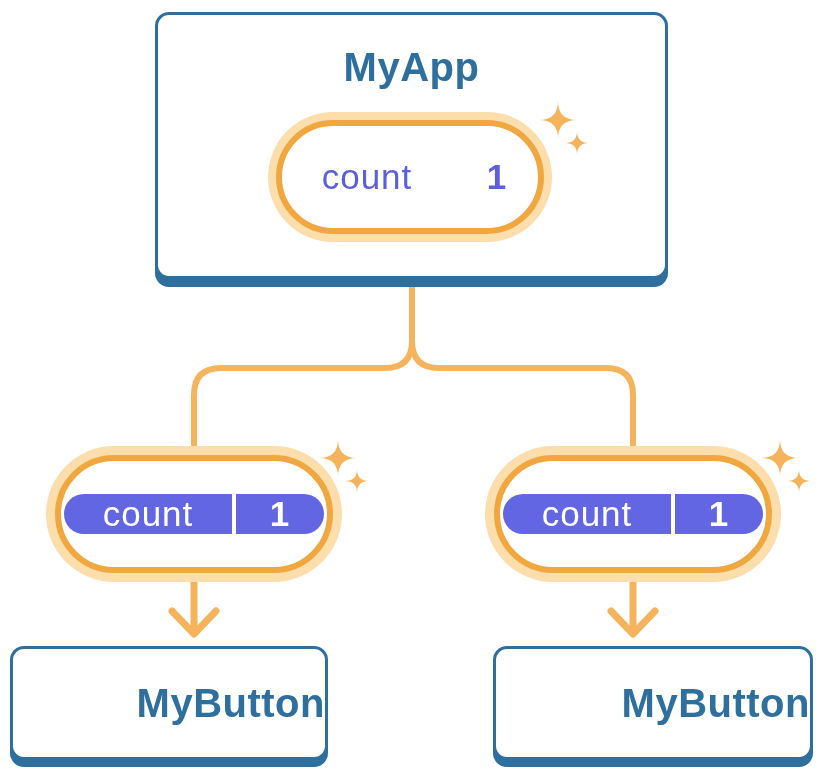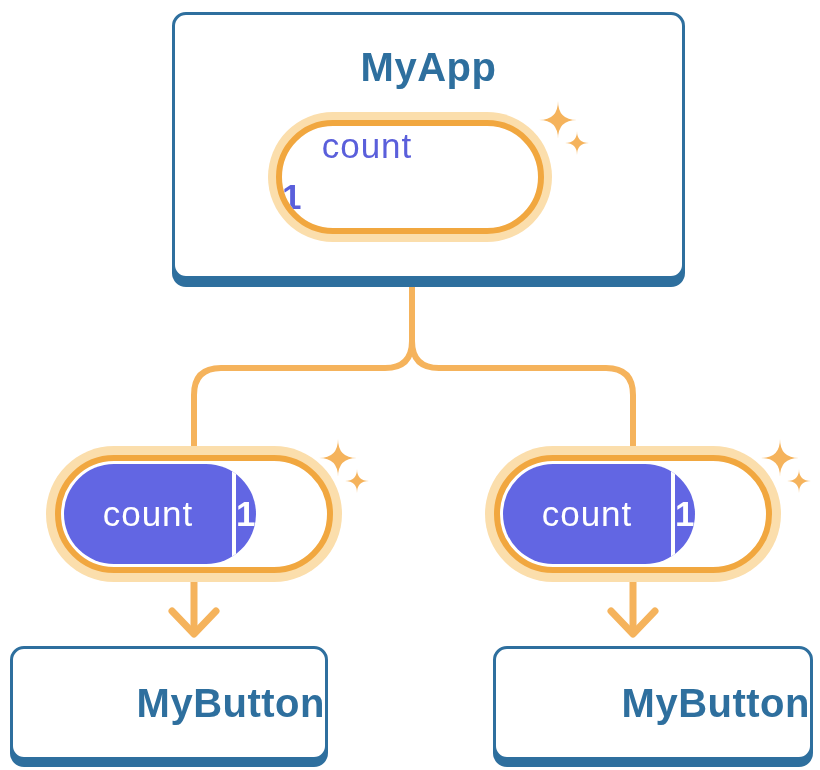--- a/index.html
+++ b/index.html
@@ -22,21 +22,20 @@
     background: #ffffff;
     border: 3px solid #2E6F9E;
     border-radius: 14px;
     box-sizing: border-box;
     z-index: 2;
   }
   .app-card {
     left: 155px; top: 12px;
     width: 513px; height: 267px;
     box-shadow: 0 8px 0 0 #2E6F9E;
-    margin-left: 17px;
   }
   .button-card {
     display: flex;
     align-items: center;
     justify-content: flex-end;
     box-shadow: 0 7px 0 0 #2E6F9E;
   }
   .button-card.left  { left: 10px;  top: 646px; width: 318px; height: 114px; }
   .button-card.right { left: 493px; top: 646px; width: 320px; height: 114px; }
   .component-title {
@@ -55,23 +54,22 @@
     background: #FBDEAC;           
     border-radius: 999px;
     box-sizing: border-box;
   }
   .pill-inner {
     width: 100%; height: 100%;
     border: 6px solid #F1A73F;     
     border-radius: 999px;
     box-sizing: border-box;
     display: flex;
-    align-items: flex-start;
+    align-items: center;
     overflow: hidden;
-    flex-direction: column;
   }
   
   .state-pill { left: 268px; top: 112px; width: 284px; height: 130px; padding: 8px; }
   .state-pill .pill-inner { background: #ffffff; }
   .state-pill .sec { display: flex; align-items: center; justify-content: center; }
   .state-pill .sec.label { width: 170px; }
   .state-pill .sec.value { flex: 1; }
   .state-pill .divider { width: 4px; background: #F5B45C; }
   .state-pill .pill-text { color: #5A5FDB; font-size: 35px; letter-spacing: 1px; }
   .state-pill .pill-text.value { font-weight: 700; }

